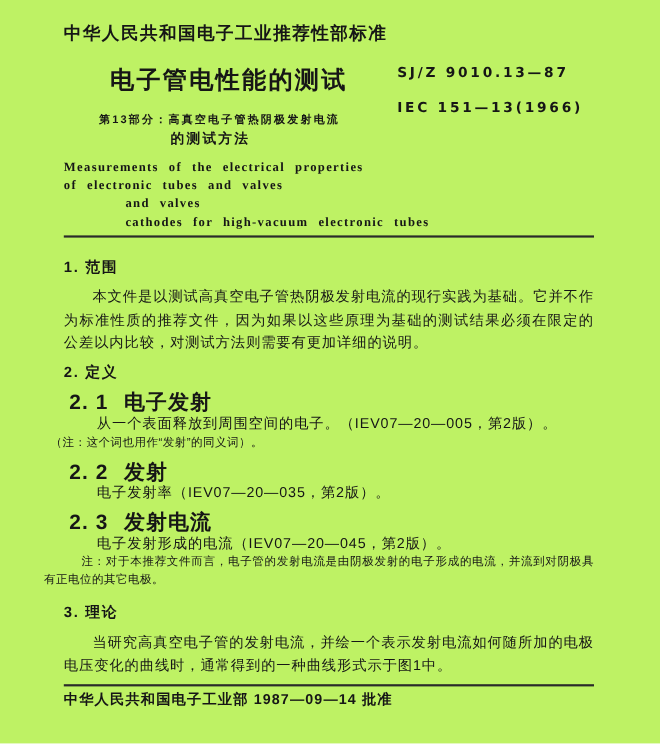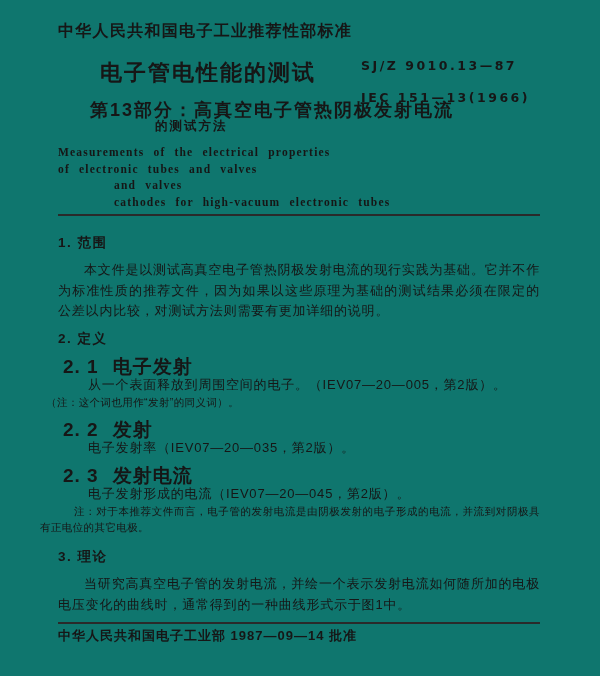--- a/index.html
+++ b/index.html
@@ -5,21 +5,21 @@
   html, body {
     margin: 0;
     padding: 0;
     background: #ffffff;
   }
   .page {
     position: relative;
     width: 600px;
     height: 676px;
     box-sizing: border-box;
-    background: #0f766e;
+    background: #bef264;
     color: #161616;
     padding: 22px 60px 0 58px;
     overflow: hidden;
     font-family: "Liberation Sans", sans-serif;
   }
 
   
   .std-header {
     font-size: 16px;
     font-weight: bold;
@@ -50,21 +50,21 @@
     font-weight: bold;
     letter-spacing: 2.5px;
     white-space: nowrap;
   }
   .code-line.iec {
     margin-top: 17px;
   }
   .subtitle1 {
     margin-top: 10px;
     margin-left: 32px;
-    font-size: 18px;
+    font-size: 10px;
     font-weight: bold;
     letter-spacing: 2px;
     line-height: 16px;
   }
   .subtitle2 {
     margin-left: 97px;
     font-size: 12.5px;
     font-weight: bold;
     letter-spacing: 2px;
     line-height: 16px;

